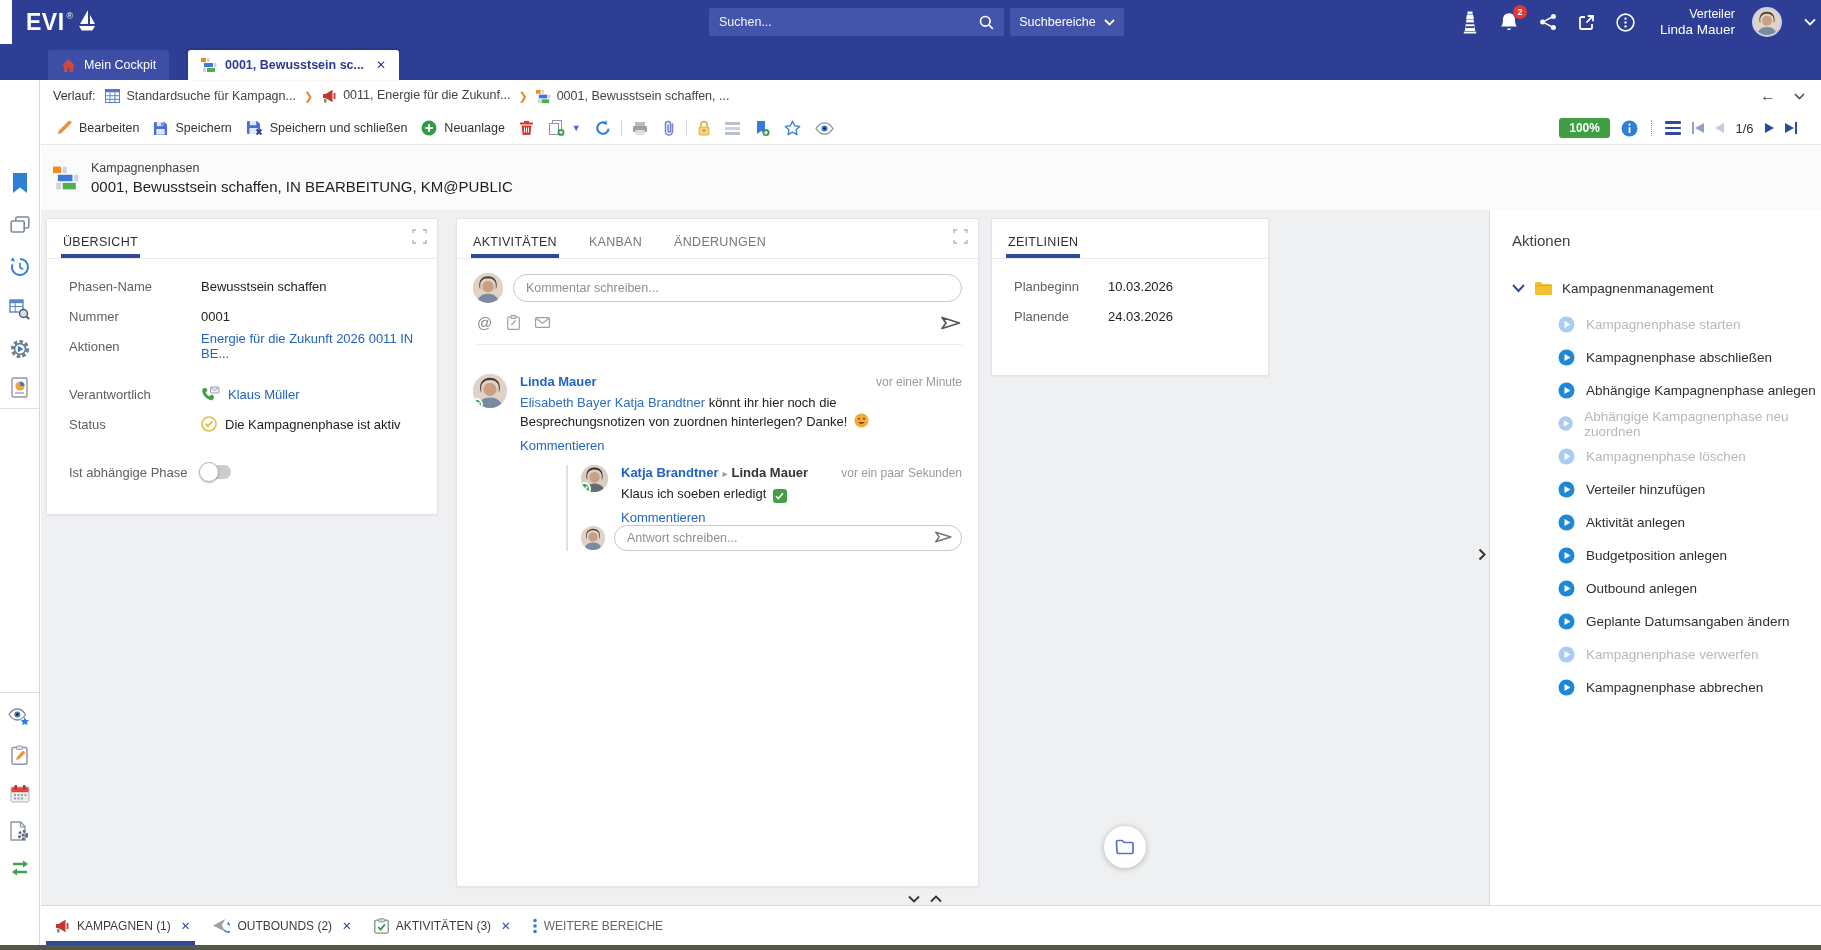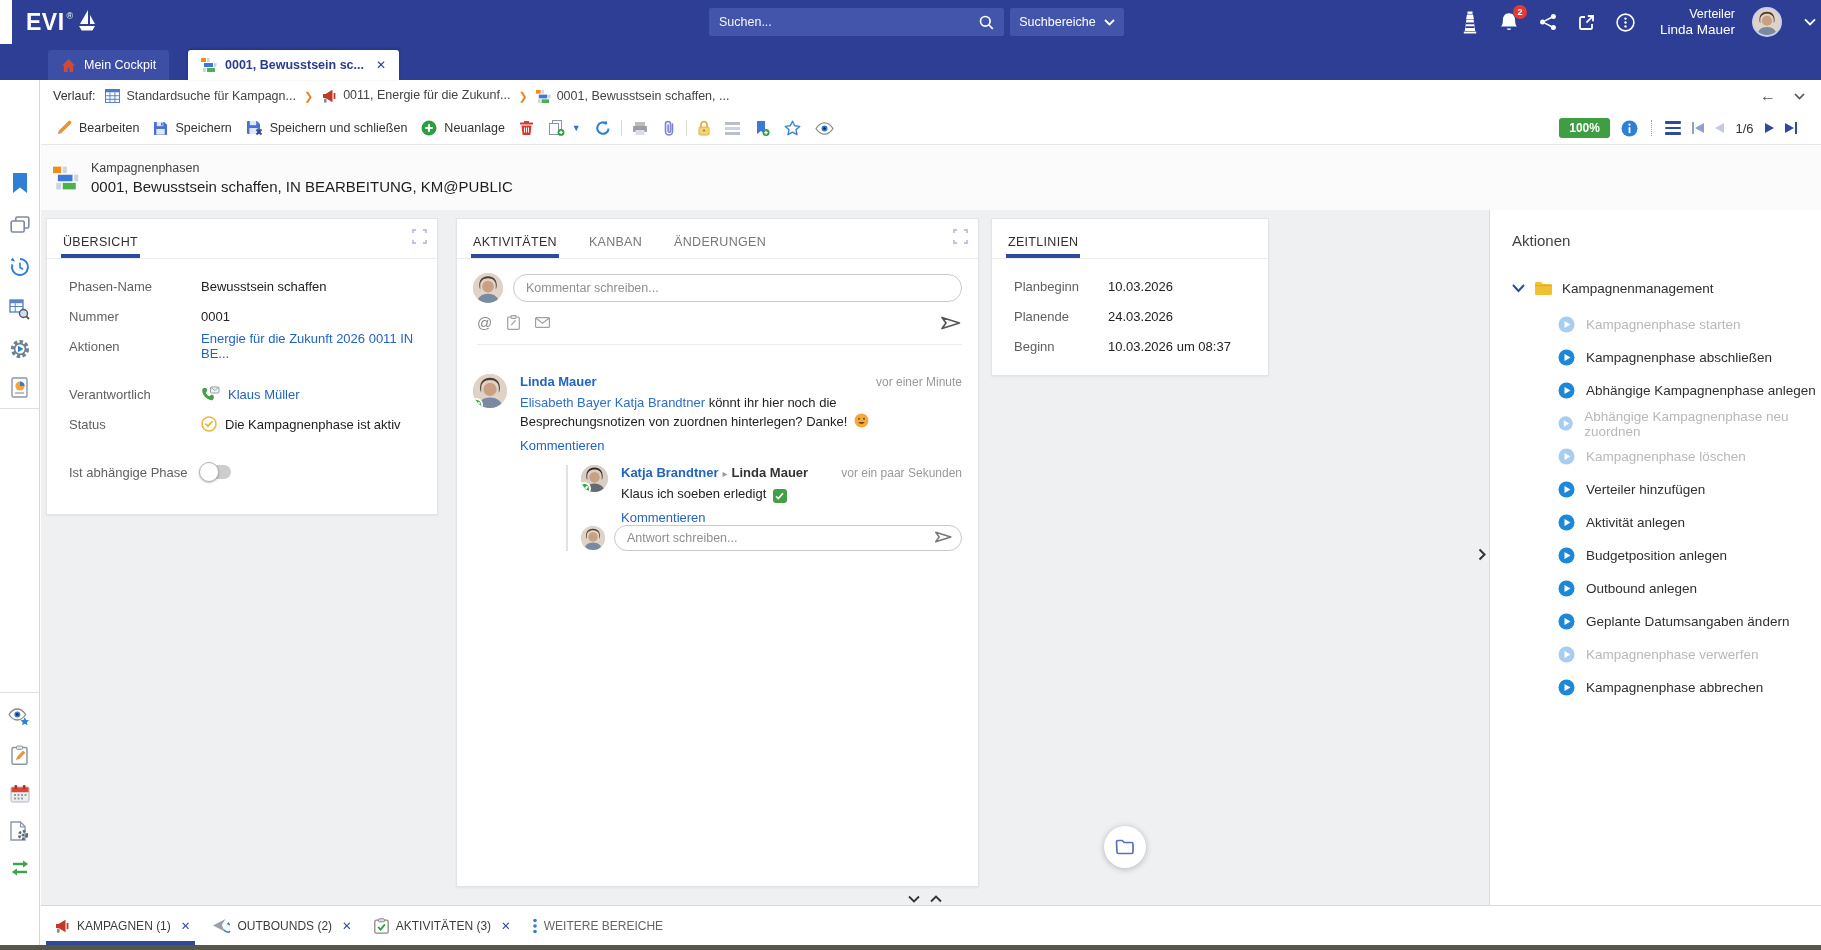--- a/index.html
+++ b/index.html
@@ -704,24 +704,20 @@
       <span class="ptab active">ZEITLINIEN</span>
     </div>
     <div class="frow" style="margin-top:12px">
       <span class="flab" style="width:94px">Planbeginn</span>
       <span class="fval">10.03.2026</span>
     </div>
     <div class="frow">
       <span class="flab" style="width:94px">Planende</span>
       <span class="fval">24.03.2026</span>
     </div>
-    <div class="frow">
-      <span class="flab" style="width:94px">Beginn</span>
-      <span class="fval">10.03.2026 um 08:37</span>
-    </div>
   </div>
 
   <div class="fab" style="left:1063px;top:616px">
     <svg width="20" height="16" viewBox="0 0 20 16">
         <path d="M1.5 3A1.5 1.5 0 0 1 3 1.5h4.2l2 2h7.3A1.5 1.5 0 0 1 18 5v8a1.5 1.5 0 0 1-1.5 1.5h-13A1.5 1.5 0 0 1 2 13z" fill="none" stroke="#5b6fc0" stroke-width="1.7"></path>
       </svg>
   </div>
 
   <div class="expbtn" style="left:1431px;top:334px;width:20px;height:20px">
     <svg width="8" height="13" viewBox="0 0 8 13">

